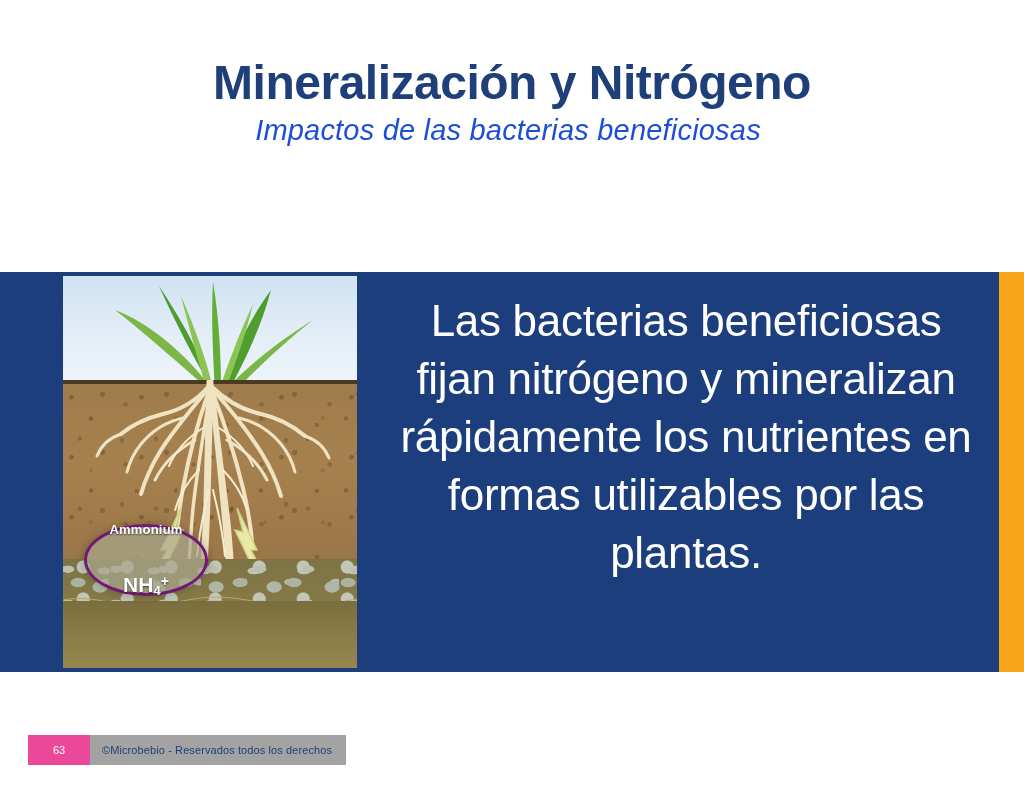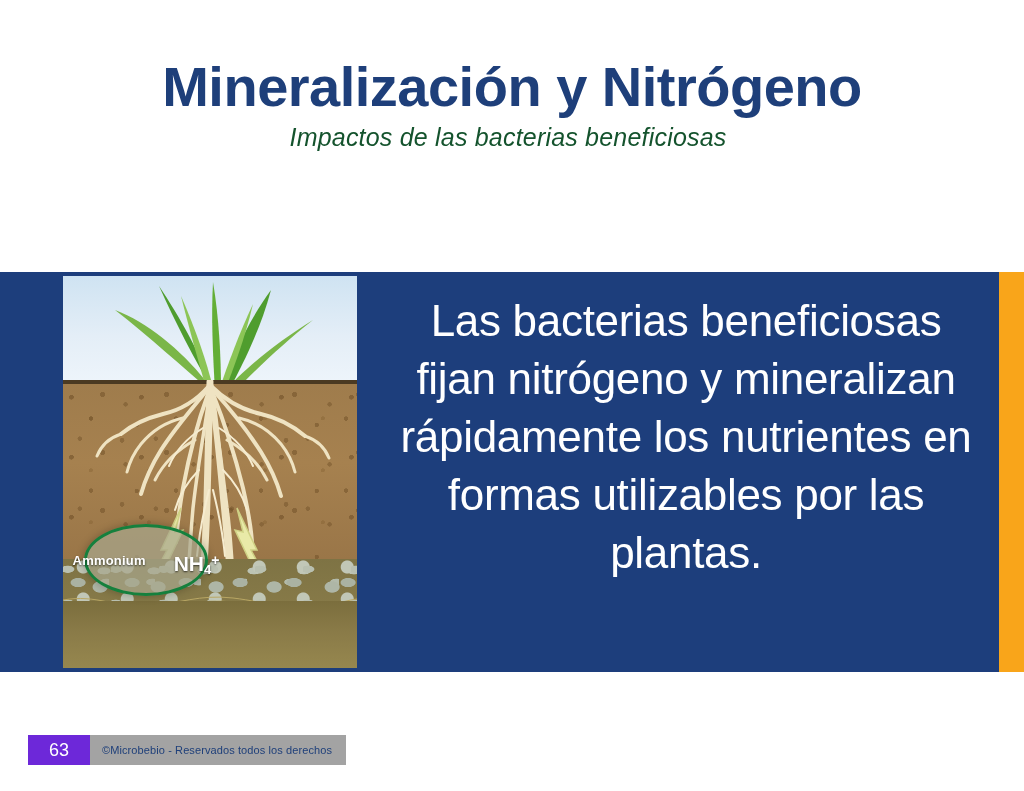--- a/index.html
+++ b/index.html
@@ -25,33 +25,33 @@
   
   .title-block {
     position: absolute;
     left: 0;
     top: 58px;
     width: 1024px;
     text-align: center;
   }
   .slide-title {
     font-family: "Liberation Sans", sans-serif;
-    font-size: 56px;
+    font-size: 48px;
     font-weight: bold;
     letter-spacing: -0.5px;
     color: #1e3f7a;
     line-height: 1.05;
     margin: 0;
     white-space: nowrap;
   }
   .slide-subtitle {
     font-family: "Liberation Sans", sans-serif;
-    font-size: 25px;
+    font-size: 29px;
     font-style: italic;
-    color: #14532d;
+    color: #1d4ed8;
     margin: 6px 8px 0 0;
     letter-spacing: 0.2px;
     white-space: nowrap;
   }
 
   
   .content-band {
     position: absolute;
     left: 0;
     top: 272px;
@@ -141,24 +141,24 @@
     position: absolute;
     left: 0; top: 318px;
     width: 100%;
     height: 26px;
   }
 
   
   .callout {
     position: absolute;
     border-radius: 50%;
-    border: 3px solid #15803d;
+    border: 3px solid #701a75;
     background: rgba(168,166,140,0.72);
     display: flex;
-    flex-direction: row;
+    flex-direction: column;
     align-items: center;
     justify-content: center;
     color: #ffffff;
     text-shadow: 0 1px 2px rgba(0,0,0,0.65);
     box-shadow: 0 0 8px rgba(0,0,0,0.25);
     gap: 28px;
   }
   .callout .c-name {
     font-size: 13px;
     font-weight: bold;
@@ -211,23 +211,23 @@
   .footer {
     position: absolute;
     left: 28px;
     top: 735px;
     height: 30px;
     display: flex;
     align-items: stretch;
   }
   .page-number {
     width: 62px;
-    background: #6d28d9;
+    background: #ec4899;
     color: #ffffff;
-    font-size: 18px;
+    font-size: 11px;
     display: flex;
     align-items: center;
     justify-content: center;
   }
   .copyright {
     background: #a3a3a3;
     color: #1e3f7a;
     font-size: 11px;
     display: flex;
     align-items: center;

